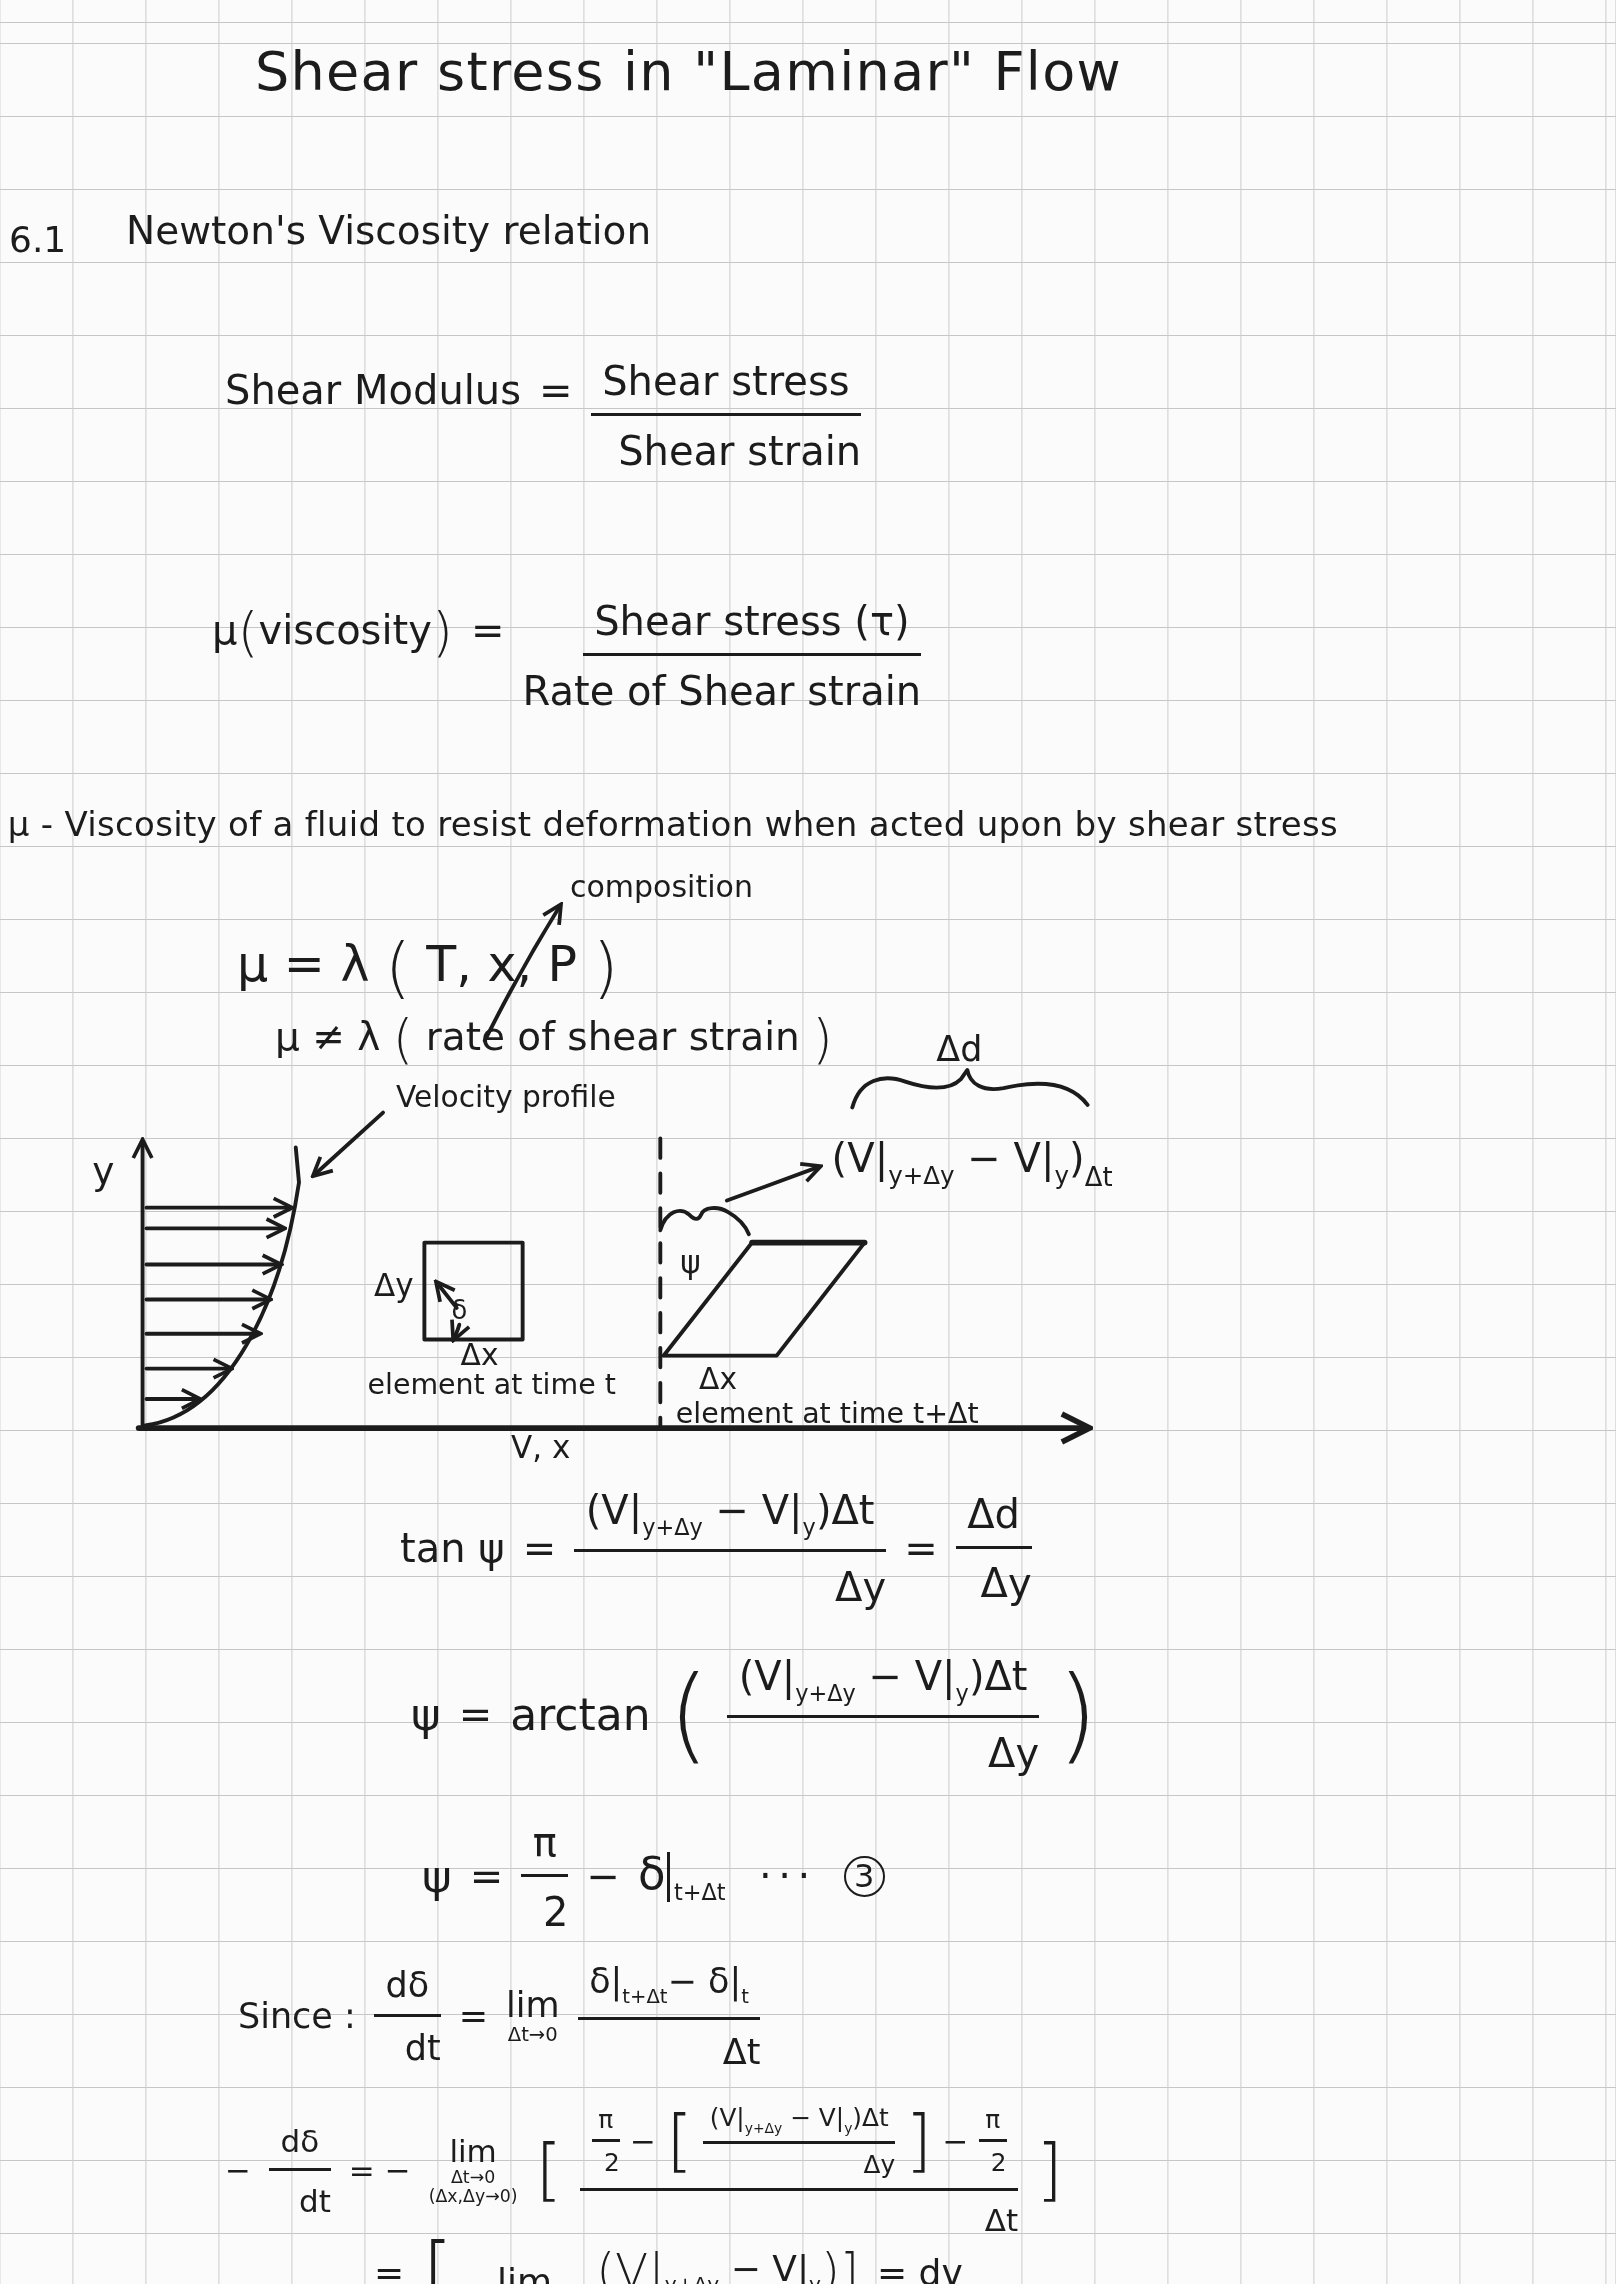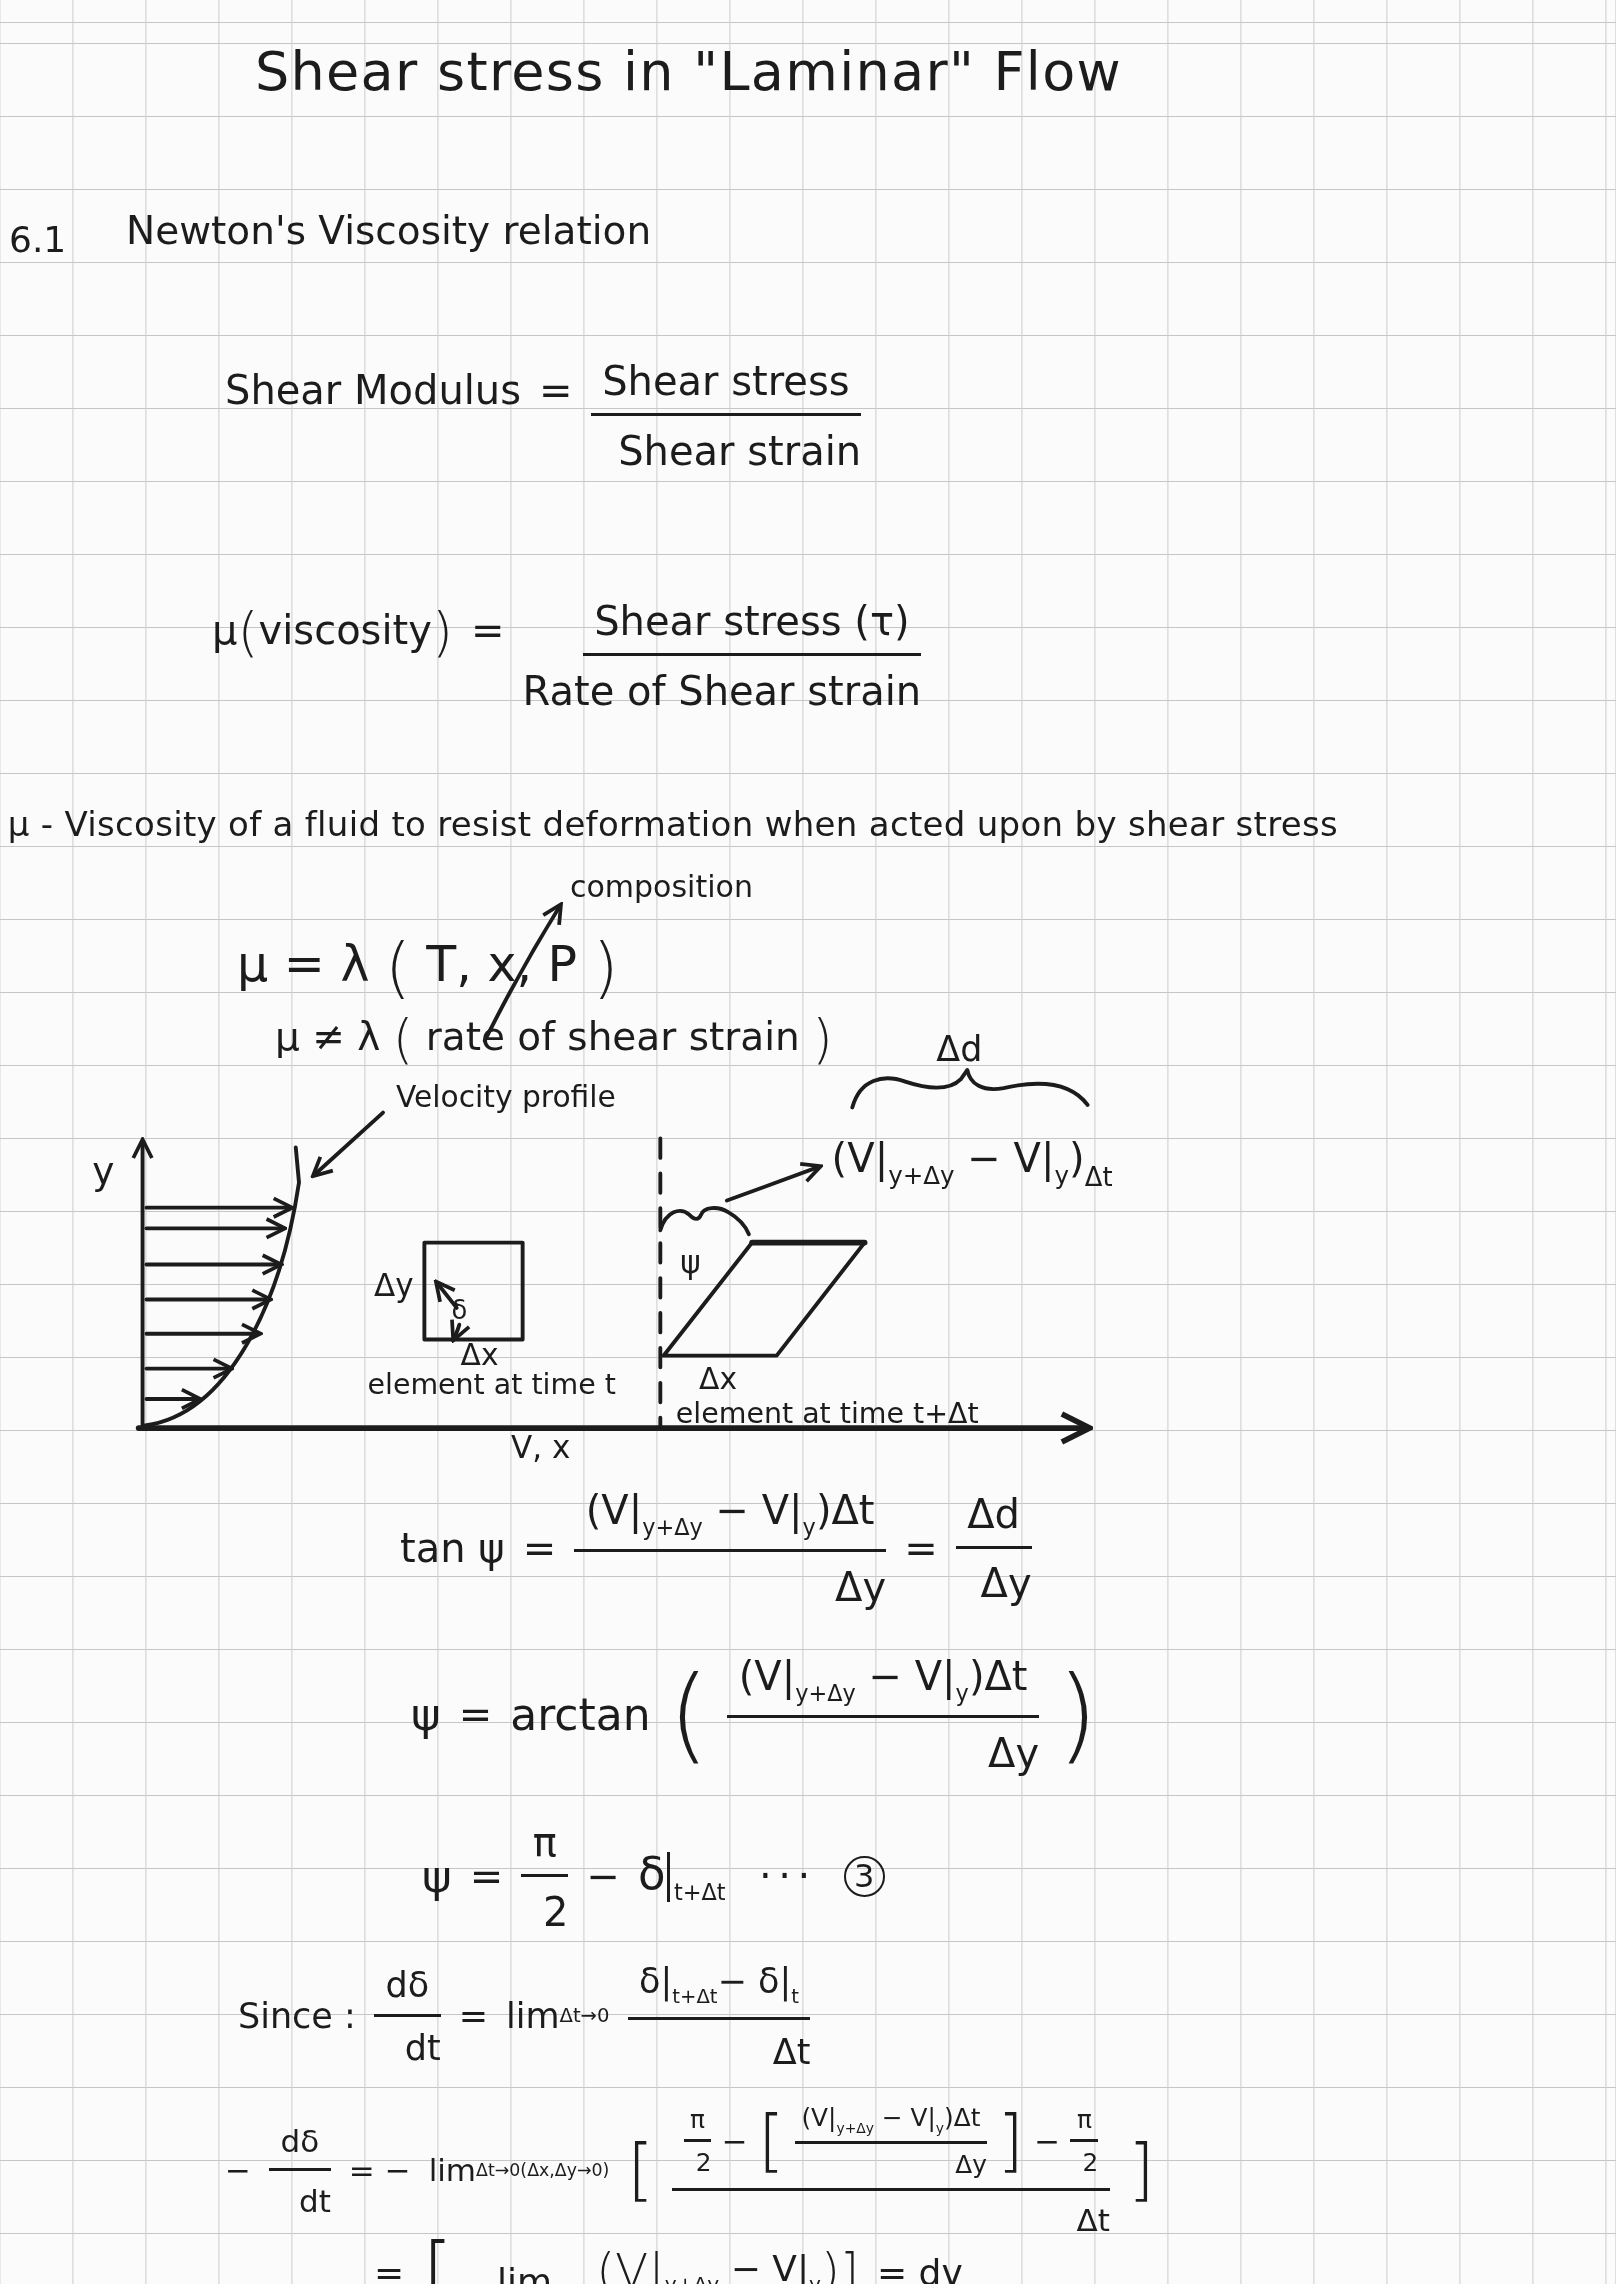--- a/index.html
+++ b/index.html
@@ -18,21 +18,21 @@
   .nlift{padding-top:10.3px;}
   .frac{display:inline-flex;flex-direction:column;align-items:flex-end;text-align:center;}
   .frac>.num{display:block;padding:1.3px 11.6px 9px;border-bottom:3.9px solid #1c1c1c;}
   .frac>.num.flexnum{display:flex;align-items:center;gap:10.3px;}
   .frac>.den{padding-top:11.6px;}
   .gaplg>.den{}
   .frac.sm{font-size:0.8em;}
   .frac.sm>.num{border-bottom-width:3.2px;padding:0 6.5px 5.2px;}
   .frac.sm>.den{padding-top:5.2px;}
   .sub{font-size:0.56em;vertical-align:-0.5em;}
-  .lim{display:inline-flex;flex-direction:row;align-items:center;line-height:1.1;text-align:center;}
+  .lim{display:inline-flex;flex-direction:column;align-items:center;line-height:1.1;text-align:center;}
   .lim .under{font-size:0.56em;}
   .bp{font-size:1.35em;font-weight:300;line-height:0;vertical-align:middle;}
   .hp{font-size:2.6em;font-weight:200;line-height:0;vertical-align:middle;}
   .hb{font-size:2.2em;font-weight:200;line-height:0;vertical-align:middle;}
   .circ{display:inline-flex;align-items:center;justify-content:center;
         width:1.15em;height:1.15em;border:2.6px solid #1c1c1c;border-radius:50%;
         font-size:0.8em;margin-left:9px;}
   .tallbar{display:inline-block;width:3.2px;height:50px;background:#1c1c1c;
         vertical-align:-13px;margin:0 3.9px 0 1.3px;}
   .dots{letter-spacing:6.5px;margin-left:15.5px;}

